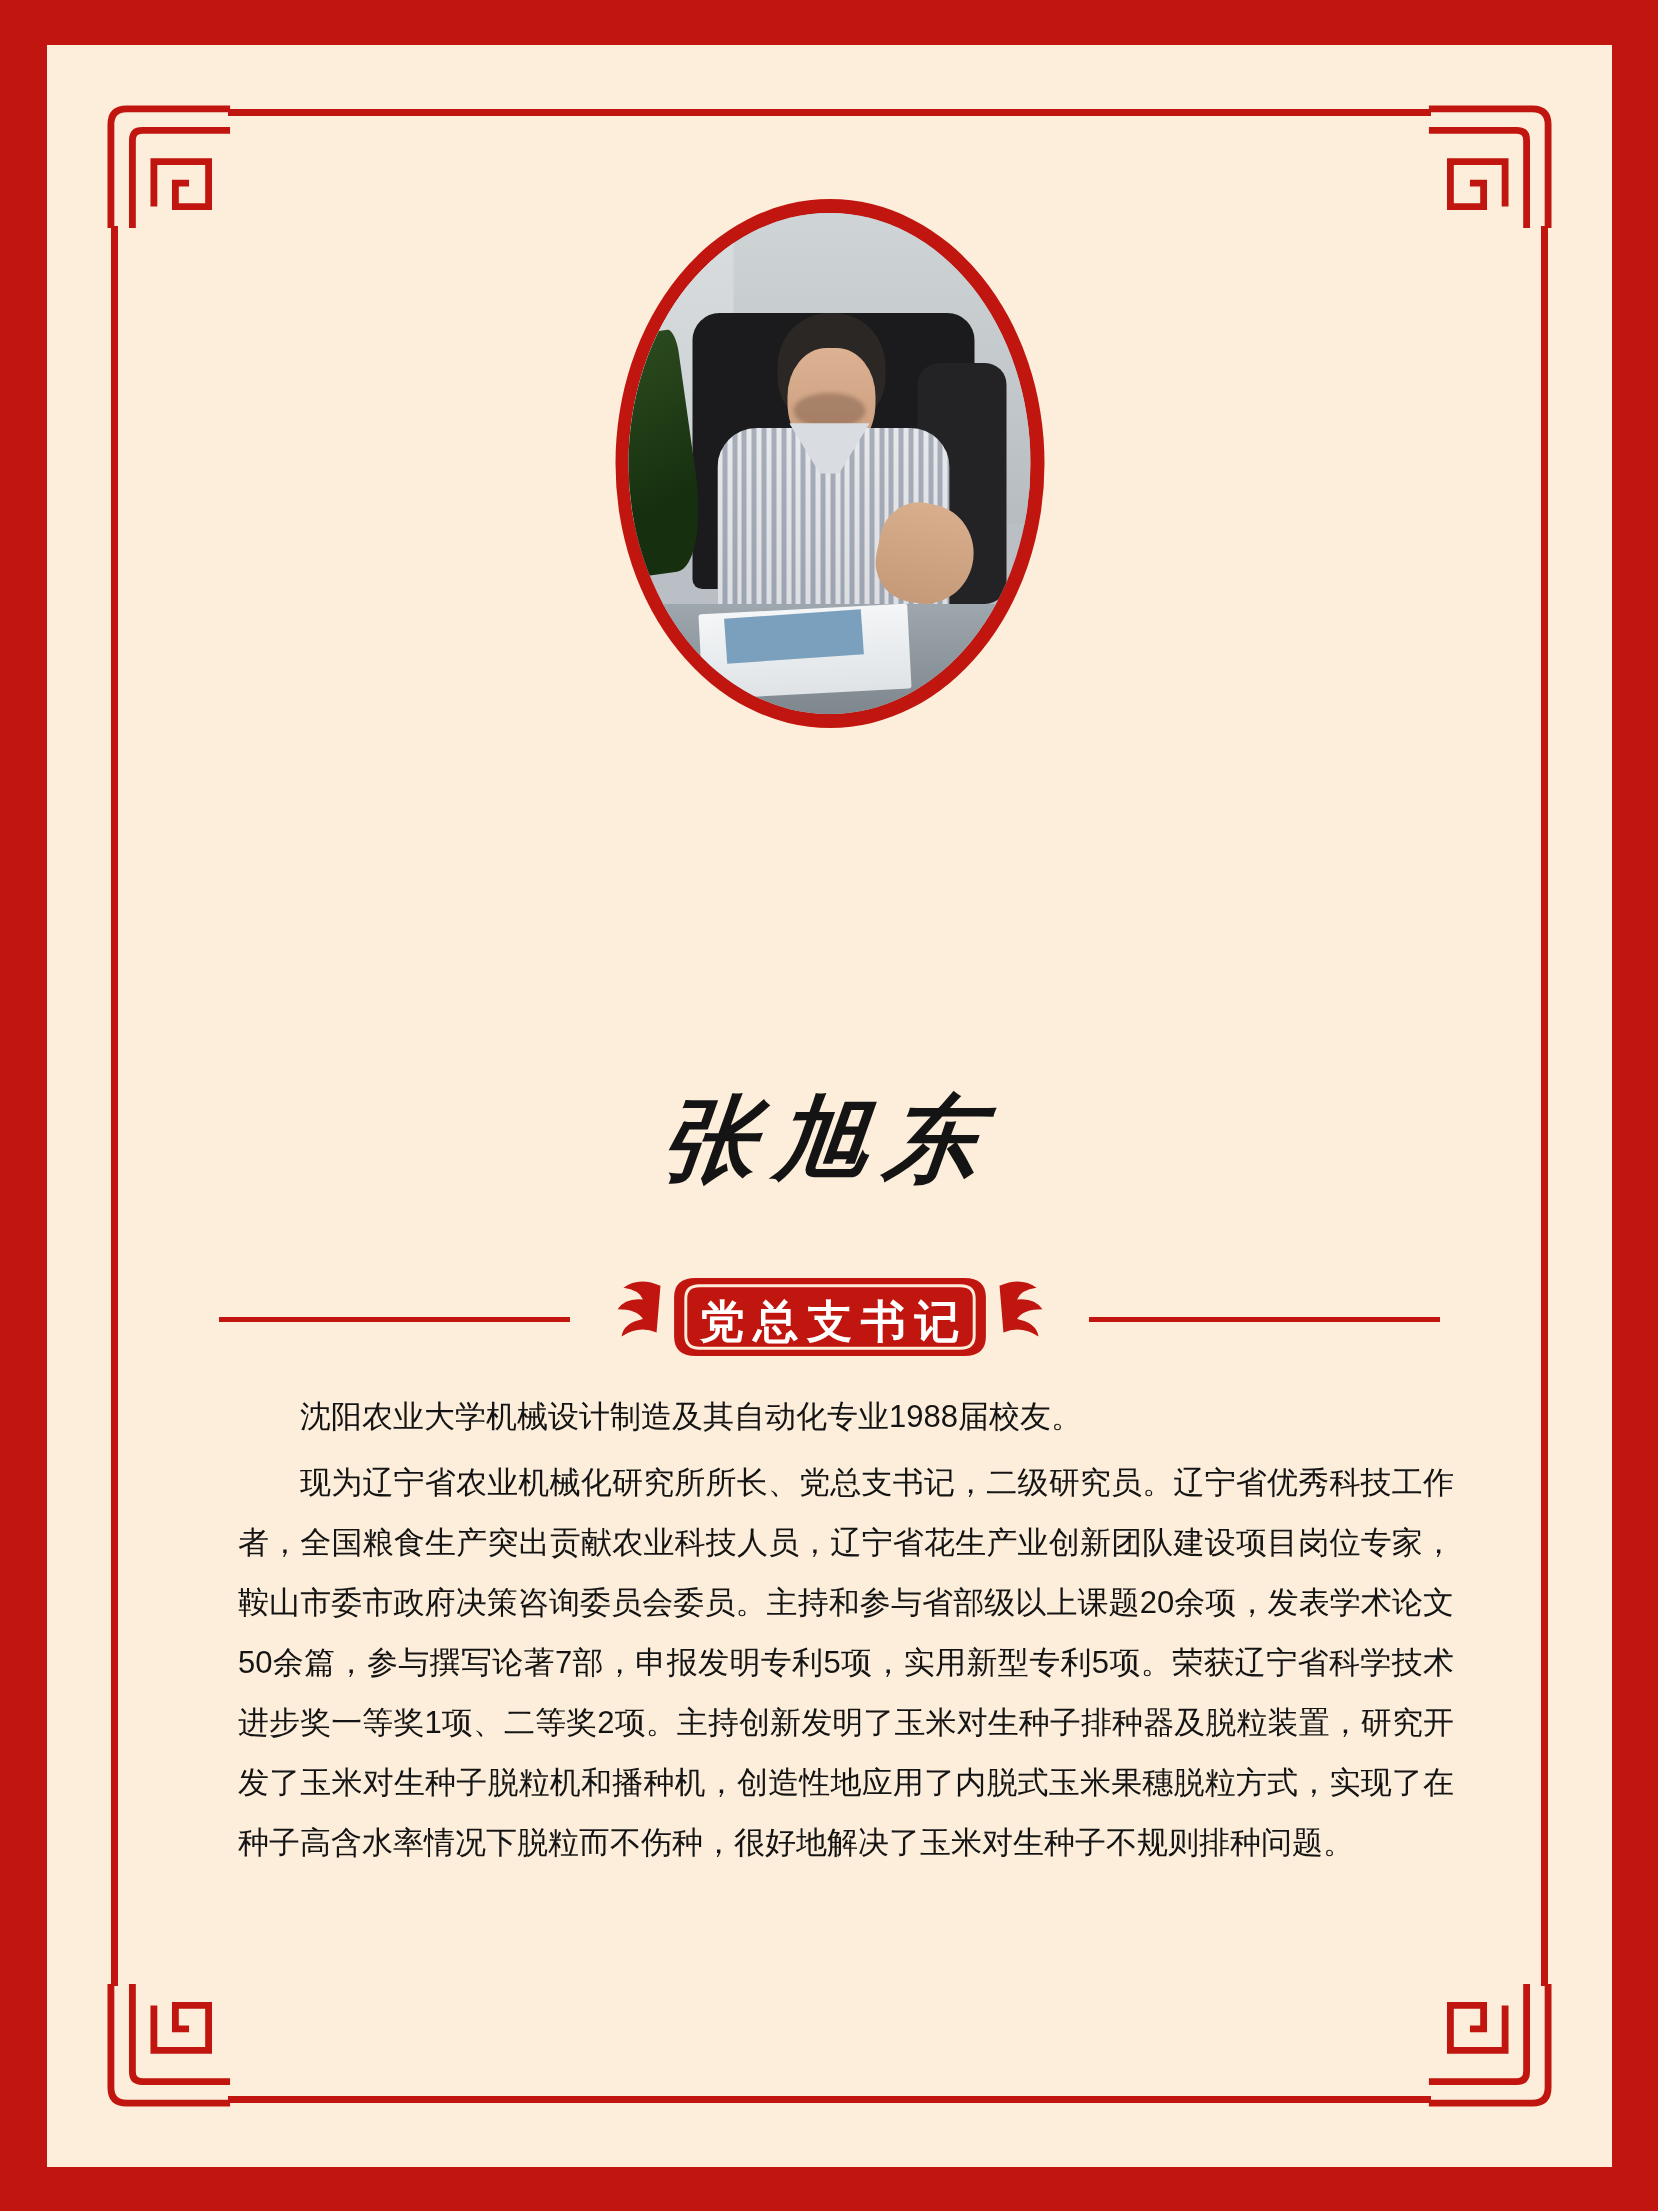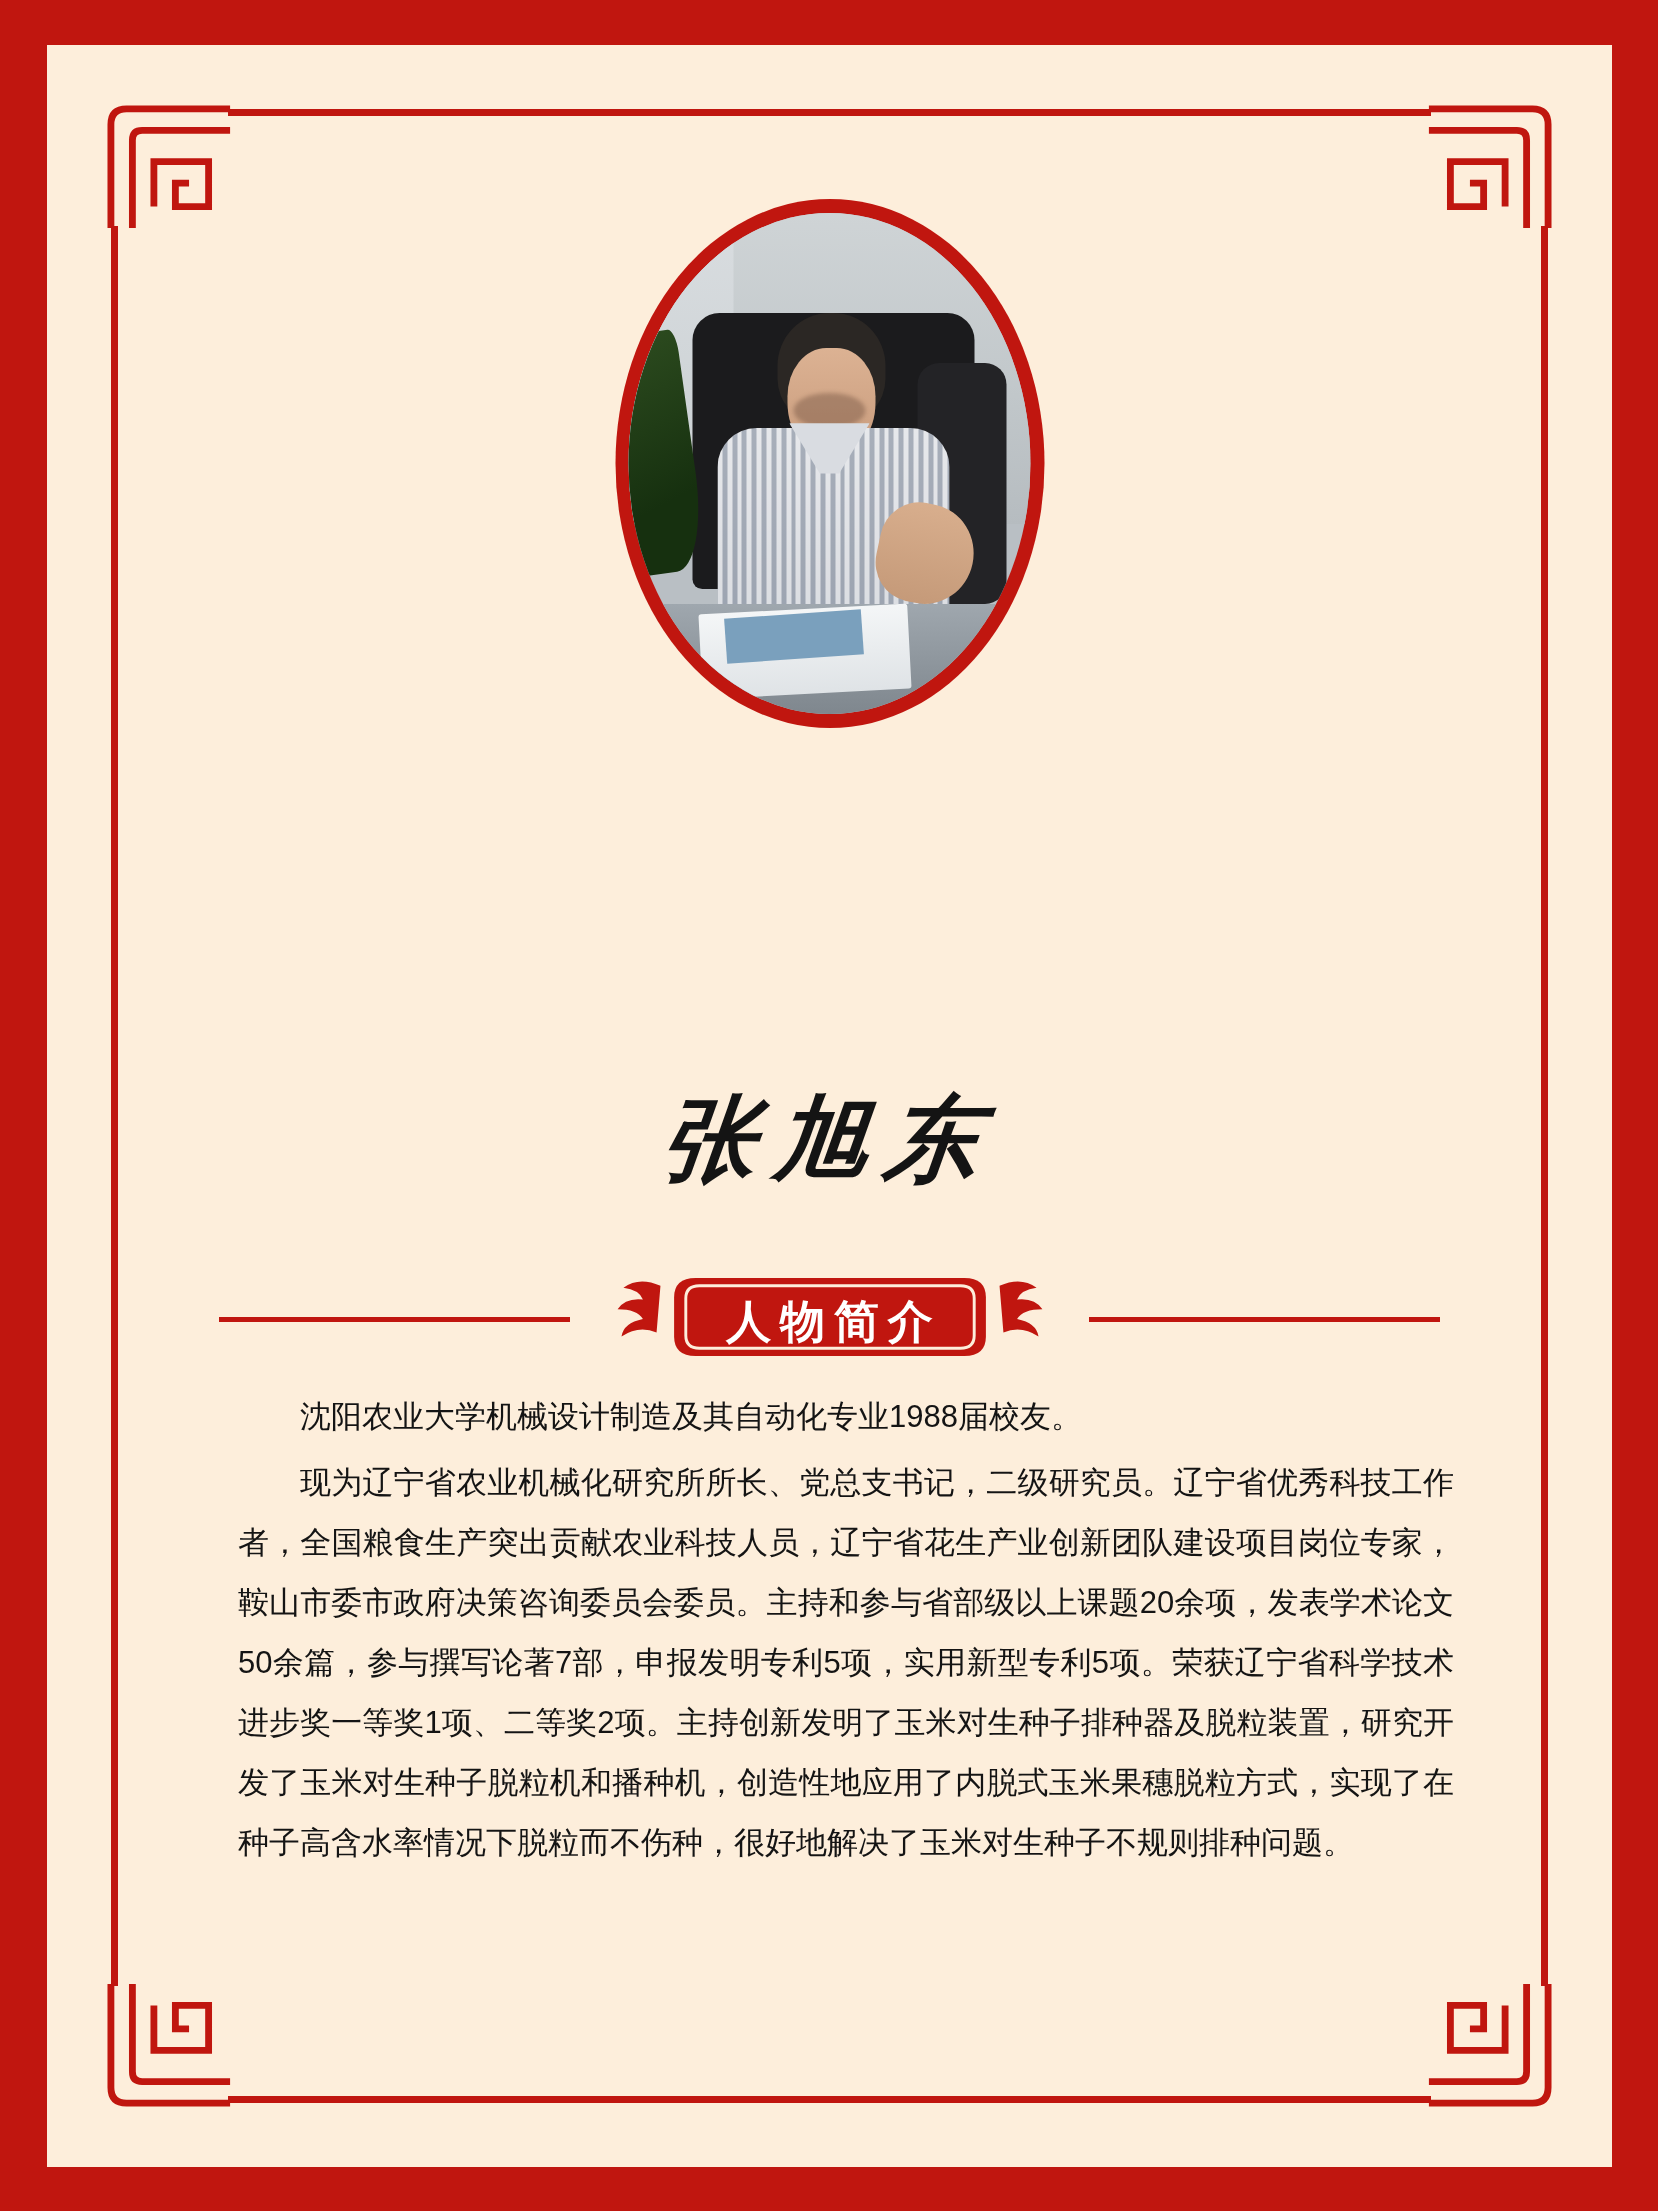--- a/index.html
+++ b/index.html
@@ -304,21 +304,21 @@
         <svg width="456" height="90" viewBox="0 0 468 92">
           <g fill="#c0160f">
             <path d="M60 14 q-22 -10 -38 2 q16 2 20 12 q-18 -2 -26 10 q20 0 26 10 q-20 4 -22 18 q18 -12 36 -4 z"></path>
             <path d="M408 14 q22 -10 38 2 q-16 2 -20 12 q18 -2 26 10 q-20 0 -26 10 q20 4 22 18 q-18 -12 -36 -4 z"></path>
             <path d="M96 6 h276 q22 0 22 20 v40 q0 20 -22 20 h-276 q-22 0 -22 -20 v-40 q0 -20 22 -20 z"></path>
           </g>
           <g fill="none" stroke="#fdeedb" stroke-width="3">
             <path d="M100 14 h268 q14 0 14 13 v38 q0 13 -14 13 h-268 q-14 0 -14 -13 v-38 q0 -13 14 -13 z"></path>
           </g>
         </svg>
-        <div class="banner-text">人物简介</div>
+        <div class="banner-text">党总支书记</div>
       </div>
     </div>
 
     <div class="bio">
       <p>沈阳农业大学机械设计制造及其自动化专业1988届校友。</p>
       <p>现为辽宁省农业机械化研究所所长、党总支书记，二级研究员。辽宁省优秀科技工作者，全国粮食生产突出贡献农业科技人员，辽宁省花生产业创新团队建设项目岗位专家，鞍山市委市政府决策咨询委员会委员。主持和参与省部级以上课题20余项，发表学术论文50余篇，参与撰写论著7部，申报发明专利5项，实用新型专利5项。荣获辽宁省科学技术进步奖一等奖1项、二等奖2项。主持创新发明了玉米对生种子排种器及脱粒装置，研究开发了玉米对生种子脱粒机和播种机，创造性地应用了内脱式玉米果穗脱粒方式，实现了在种子高含水率情况下脱粒而不伤种，很好地解决了玉米对生种子不规则排种问题。</p>
     </div>
 
   </div>
 </div>

